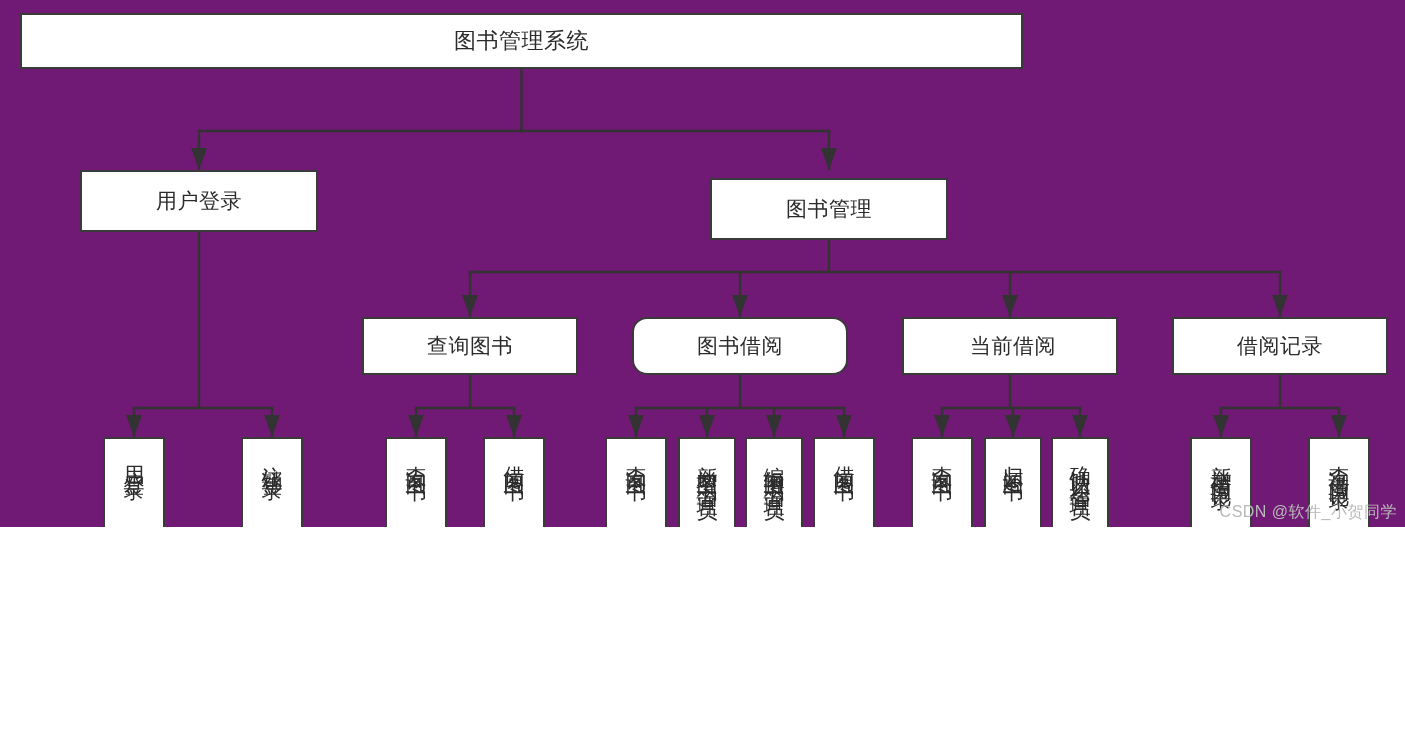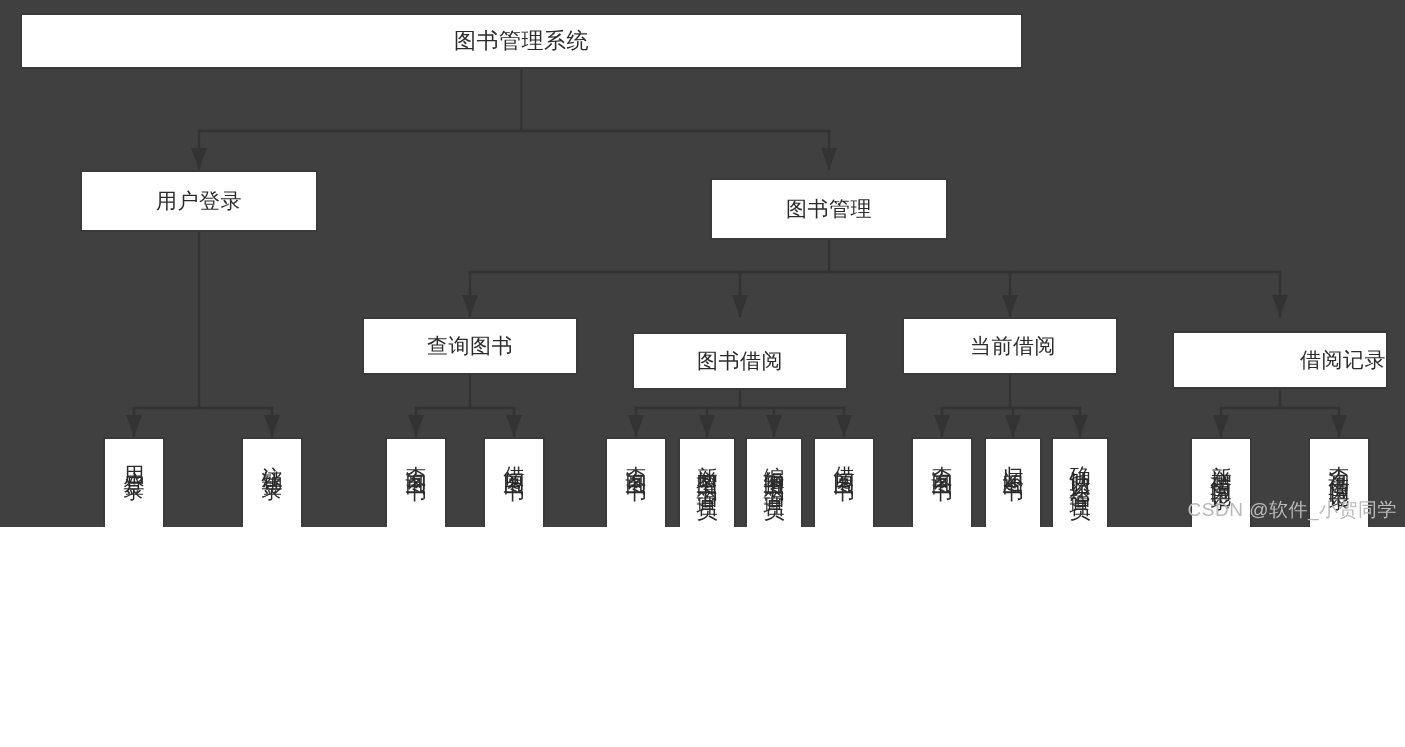--- a/index.html
+++ b/index.html
@@ -6,21 +6,21 @@
   html, body {
     margin: 0;
     padding: 0;
     background: #ffffff;
     font-family: "Liberation Sans", "DejaVu Sans", sans-serif;
   }
   #canvas {
     position: relative;
     width: 1405px;
     height: 527px;
-    background: #404040;
+    background: #701a75;
     overflow: hidden;
   }
   #edges {
     position: absolute;
     left: 0;
     top: 0;
     width: 1405px;
     height: 747px;
     pointer-events: none;
   }
@@ -55,21 +55,21 @@
     font-size: 21px;
     letter-spacing: 5px;
     line-height: 1.15;
     max-height: 100%;
   }
   .root .node-label { font-size: 22px; }
   .watermark {
     position: absolute;
     right: 8px;
     bottom: 4px;
-    font-size: 19px;
+    font-size: 16px;
     color: #b9b9b9;
     letter-spacing: 0.5px;
     user-select: none;
   }
 </style>
 </head>
 <body>
 
 <div id="canvas">
   <svg id="edges" viewBox="0 0 1405 747" width="1405" height="747">
@@ -132,27 +132,27 @@
       </div>
       <div class="node horizontal" style="left: 80px; top: 170px; width: 238px; height: 62px; border-color: rgb(58, 58, 58); color: rgb(43, 43, 43); background: rgb(255, 255, 255);">
         <span class="node-label">用户登录</span>
       </div>
       <div class="node horizontal" style="left: 710px; top: 178px; width: 238px; height: 62px; border-color: rgb(58, 58, 58); color: rgb(43, 43, 43); background: rgb(255, 255, 255);">
         <span class="node-label">图书管理</span>
       </div>
       <div class="node horizontal" style="left: 362px; top: 317px; width: 216px; height: 58px; border-color: rgb(58, 58, 58); color: rgb(43, 43, 43); background: rgb(255, 255, 255);">
         <span class="node-label">查询图书</span>
       </div>
-      <div class="node horizontal" style="left: 632px; top: 332px; width: 216px; height: 58px; border-color: rgb(58, 58, 58); color: rgb(43, 43, 43); background: rgb(255, 255, 255);">
+      <div class="node horizontal" style="left: 632px; top: 317px; width: 216px; height: 58px; border-color: rgb(58, 58, 58); color: rgb(43, 43, 43); background: rgb(255, 255, 255); border-radius: 15px;">
         <span class="node-label">图书借阅</span>
       </div>
       <div class="node horizontal" style="left: 902px; top: 317px; width: 216px; height: 58px; border-color: rgb(58, 58, 58); color: rgb(43, 43, 43); background: rgb(255, 255, 255); padding-left: 6px;">
         <span class="node-label">当前借阅</span>
       </div>
-      <div class="node horizontal" style="left: 1172px; top: 331px; width: 216px; height: 58px; border-color: rgb(58, 58, 58); color: rgb(43, 43, 43); background: rgb(255, 255, 255); justify-content: flex-end;">
+      <div class="node horizontal" style="left: 1172px; top: 317px; width: 216px; height: 58px; border-color: rgb(58, 58, 58); color: rgb(43, 43, 43); background: rgb(255, 255, 255);">
         <span class="node-label">借阅记录</span>
       </div>
       <div class="node vertical" style="left: 103px; top: 437px; width: 62px; height: 296px; border-color: rgb(58, 58, 58); color: rgb(43, 43, 43); background: rgb(255, 255, 255);">
         <span class="node-label">用户登录</span>
       </div>
       <div class="node vertical" style="left: 241px; top: 437px; width: 62px; height: 296px; border-color: rgb(58, 58, 58); color: rgb(43, 43, 43); background: rgb(255, 255, 255);">
         <span class="node-label">注销登录</span>
       </div>
       <div class="node vertical" style="left: 385px; top: 437px; width: 62px; height: 296px; border-color: rgb(58, 58, 58); color: rgb(43, 43, 43); background: rgb(255, 255, 255);">
         <span class="node-label">查询图书</span>

